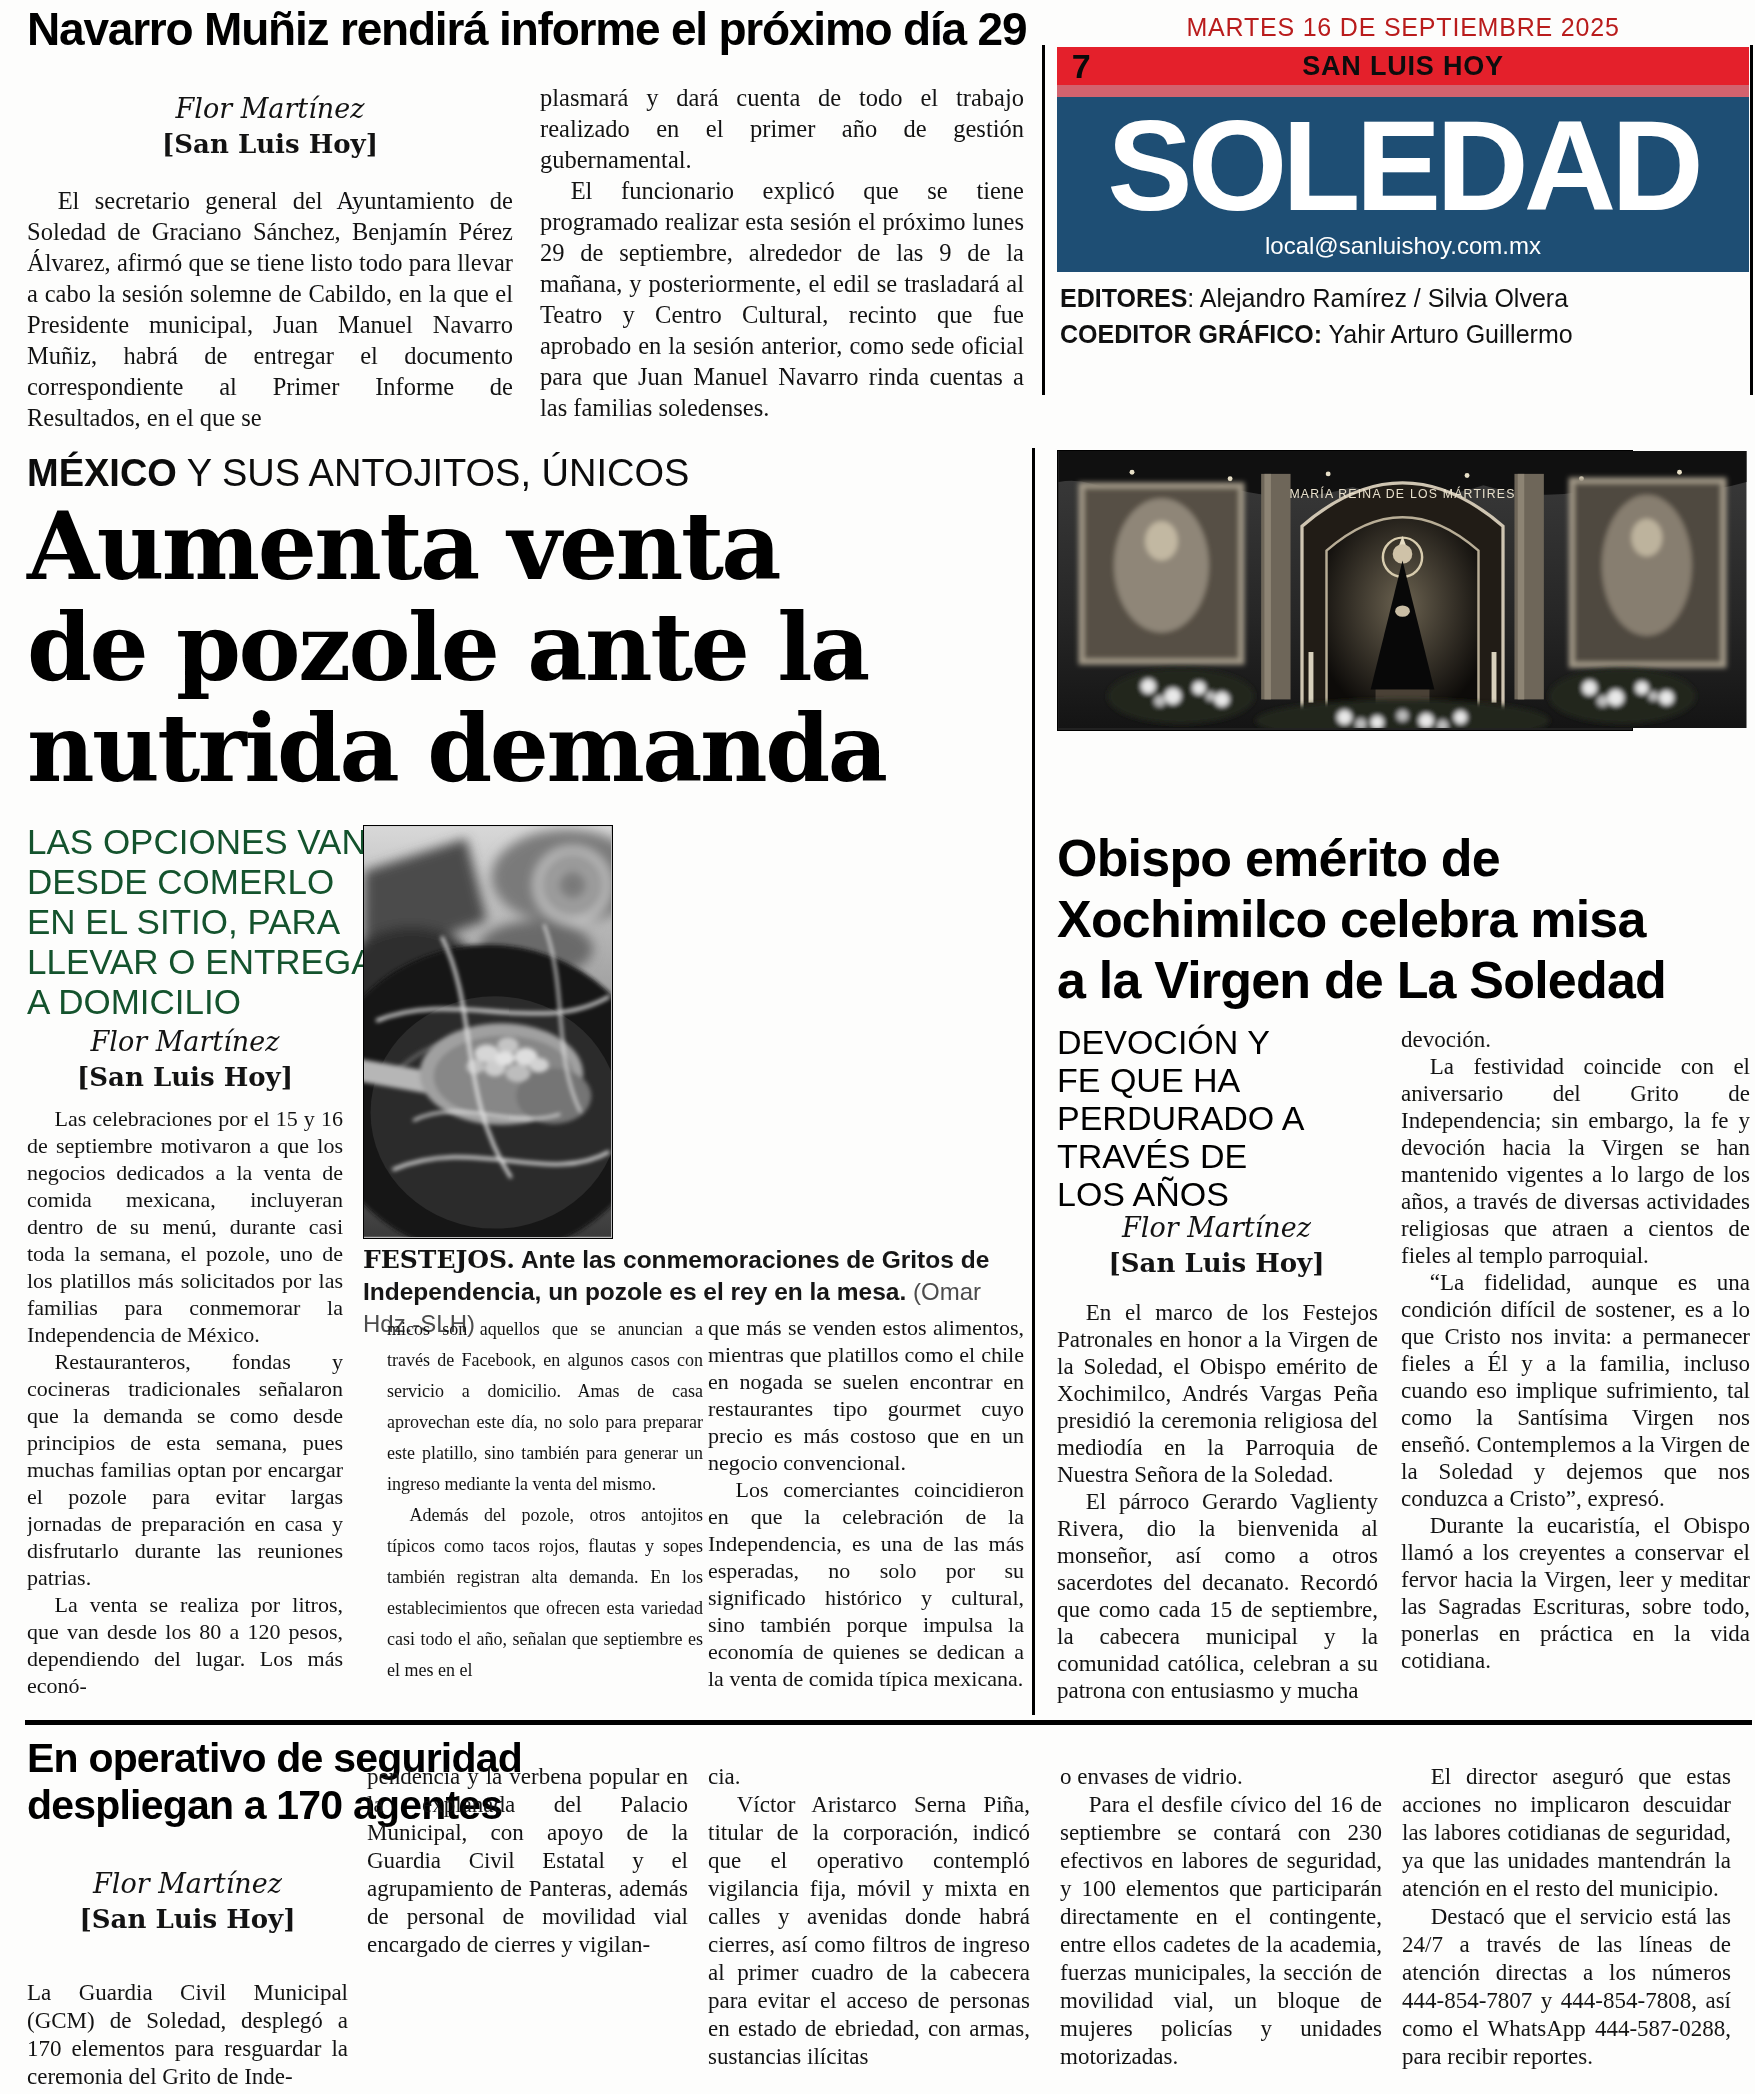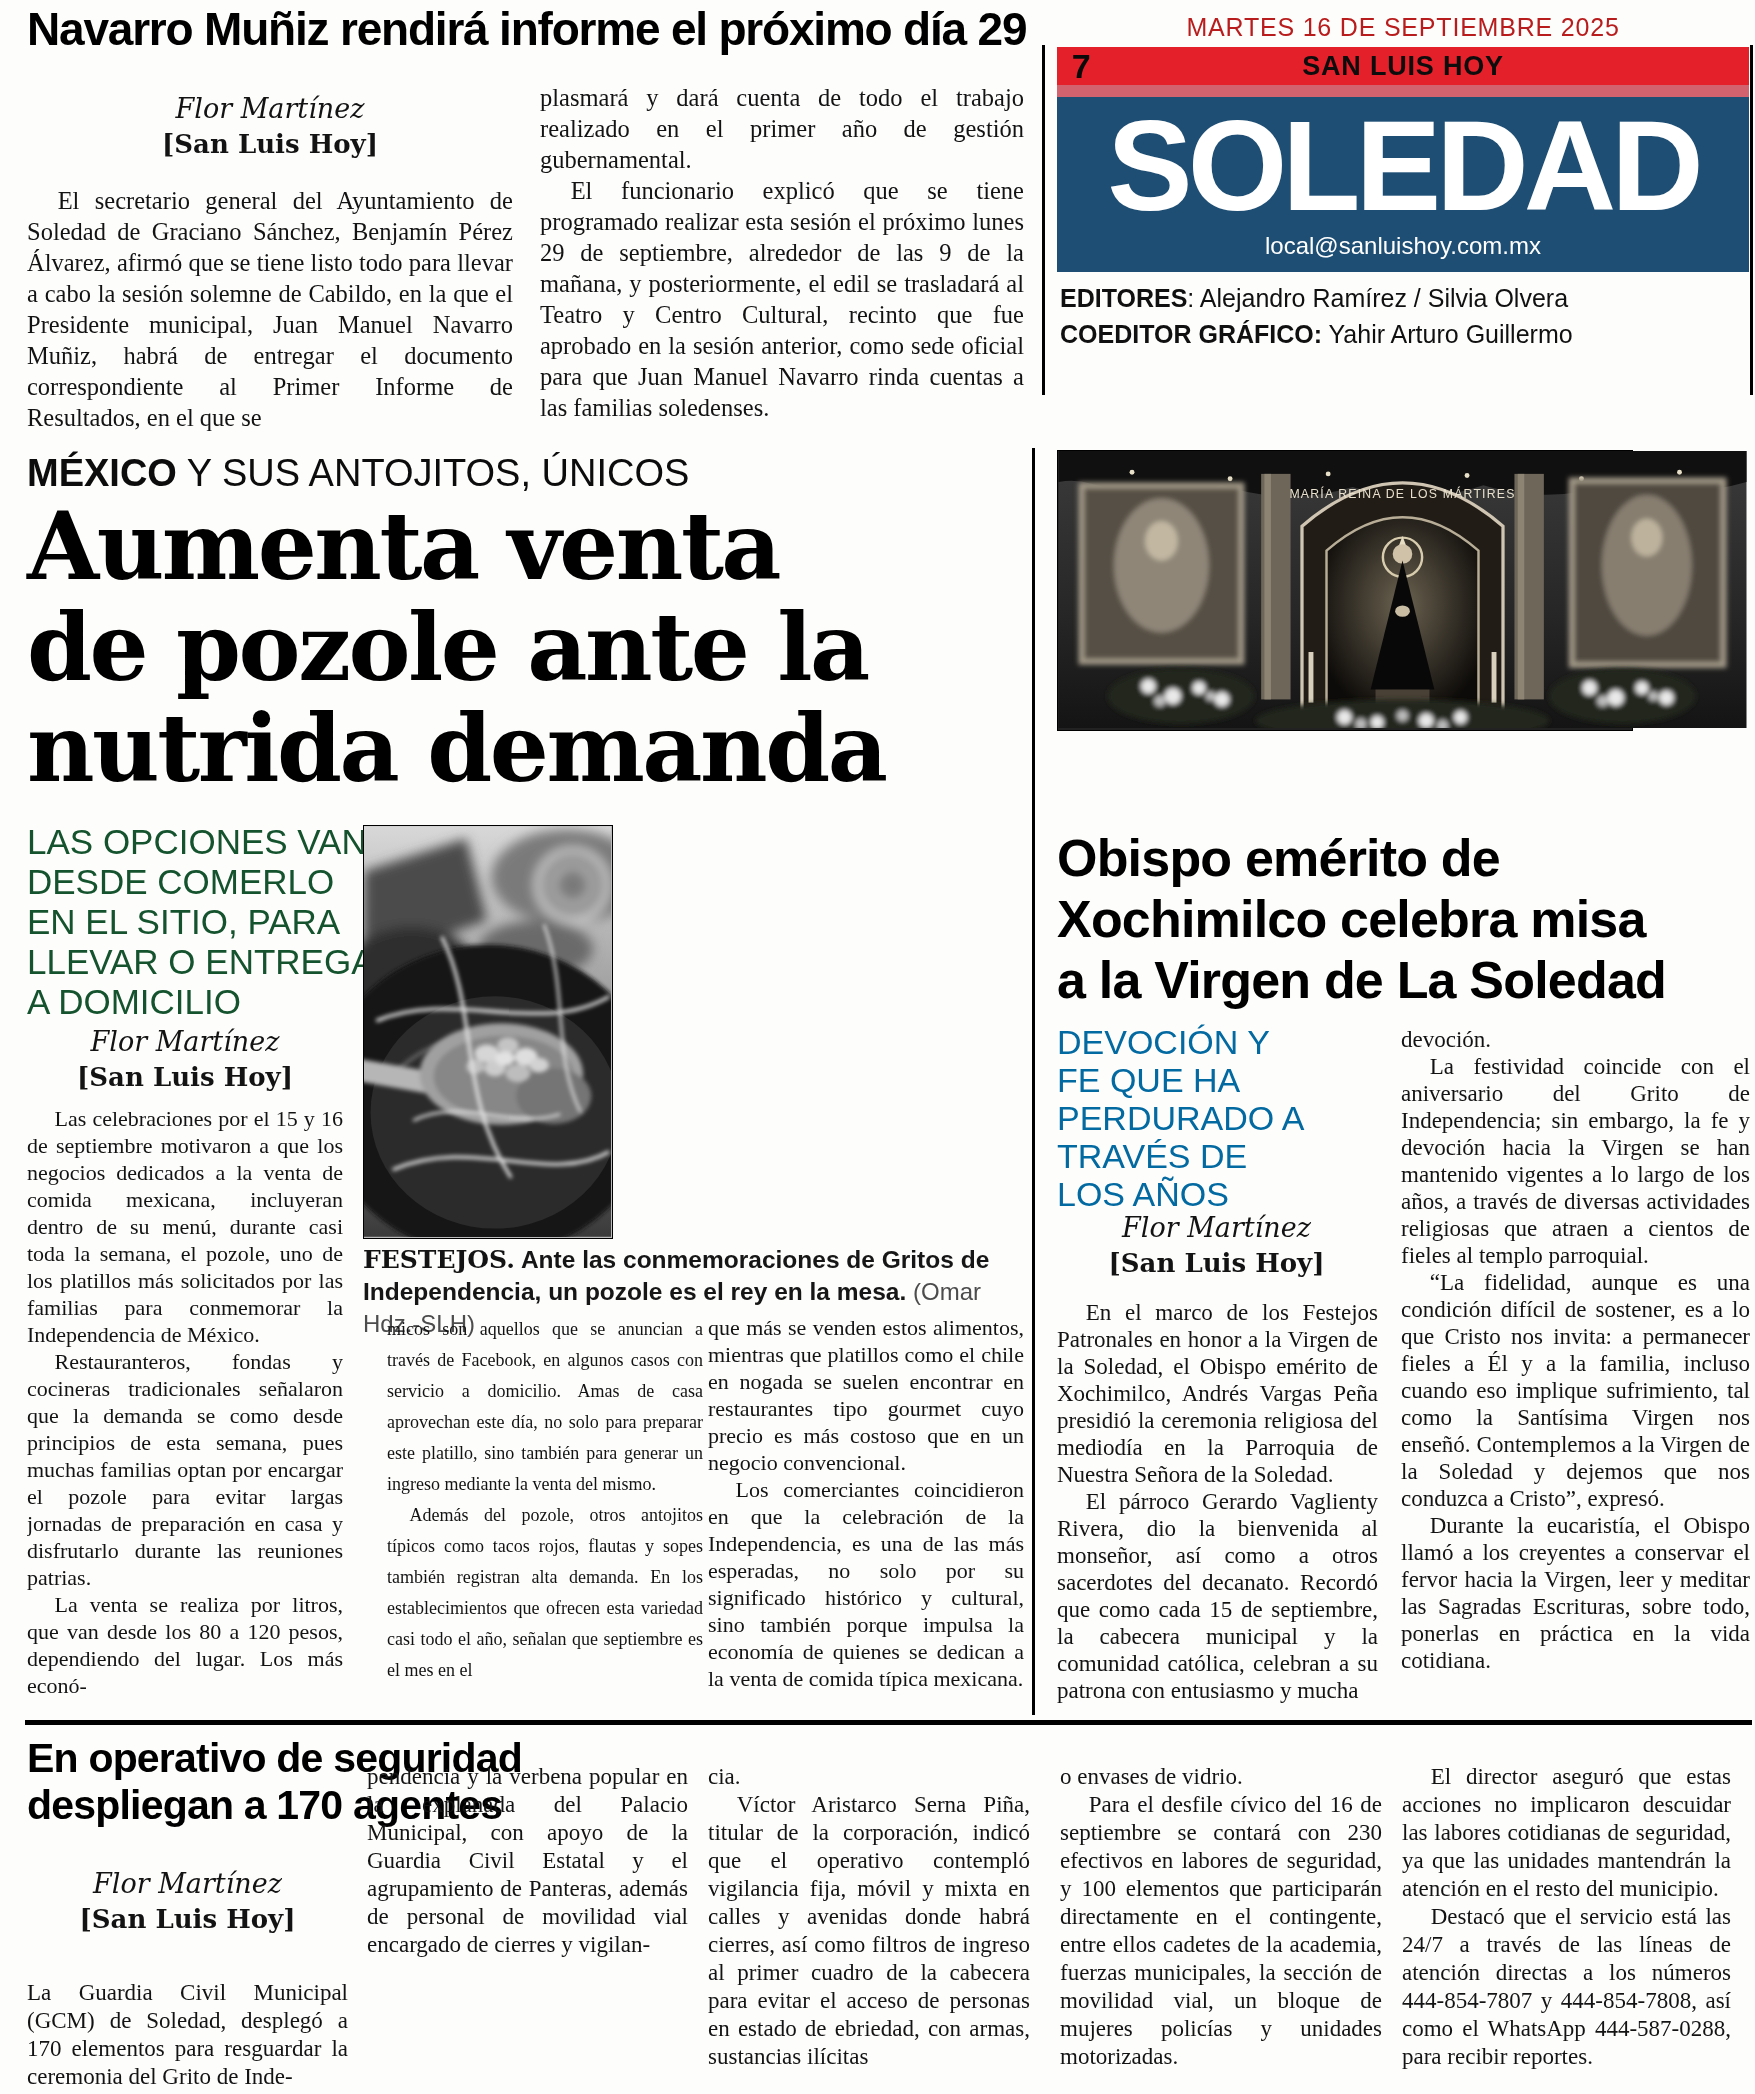--- a/index.html
+++ b/index.html
@@ -52,21 +52,21 @@
   .cap-text{font-family:"Liberation Sans",sans-serif;font-weight:bold;color:#161616;}
   .cap-credit{font-family:"Liberation Sans",sans-serif;color:#4c4c4c;font-size:24px;}
   #pz-col1{left:27px;top:1105px;width:316px;height:610px;font-size:22px;line-height:27px;}
   #pz-col2{left:387px;top:1314px;width:316px;height:401px;font-size:18px;line-height:31px;}
   #pz-col3{left:708px;top:1314px;width:316px;height:401px;font-size:22px;line-height:27px;}
   
   #ob-photo{left:1057px;top:450px;width:576px;height:281px;border:1.6px solid #000;box-sizing:border-box;background:#222;}
   #ob-caption{left:1057px;top:736px;width:694px;font-size:24.5px;line-height:31px;}
   #ob-headline{left:1057px;top:828px;width:697px;font-family:"Liberation Sans",sans-serif;font-weight:bold;
                font-size:52px;line-height:61px;letter-spacing:-0.8px;color:#000;}
-  #ob-subhead{left:1057px;top:1023px;width:258px;font-size:34px;line-height:38px;color:#0369a1;}
+  #ob-subhead{left:1057px;top:1023px;width:258px;font-size:34px;line-height:38px;color:#000000;}
   #ob-byline{left:1057px;top:1211px;width:319px;}
   #ob-col1{left:1057px;top:1299px;width:321px;height:416px;font-size:23px;line-height:27px;}
   #ob-col2{left:1401px;top:1026px;width:349px;height:689px;font-size:23px;line-height:27px;}
   
   #sec-headline{left:27px;top:1735px;width:532px;font-family:"Liberation Sans",sans-serif;font-weight:bold;
                 font-size:41px;line-height:47px;letter-spacing:-0.8px;color:#000;}
   #sec-byline{left:27px;top:1867px;width:321px;}
   #sec-col1{left:27px;top:1979px;width:321px;height:116px;font-size:23px;line-height:28px;}
   #sec-col2{left:367px;top:1763px;width:321px;height:332px;font-size:23px;line-height:28px;}
   #sec-col3{left:708px;top:1763px;width:322px;height:332px;font-size:23px;line-height:28px;}

